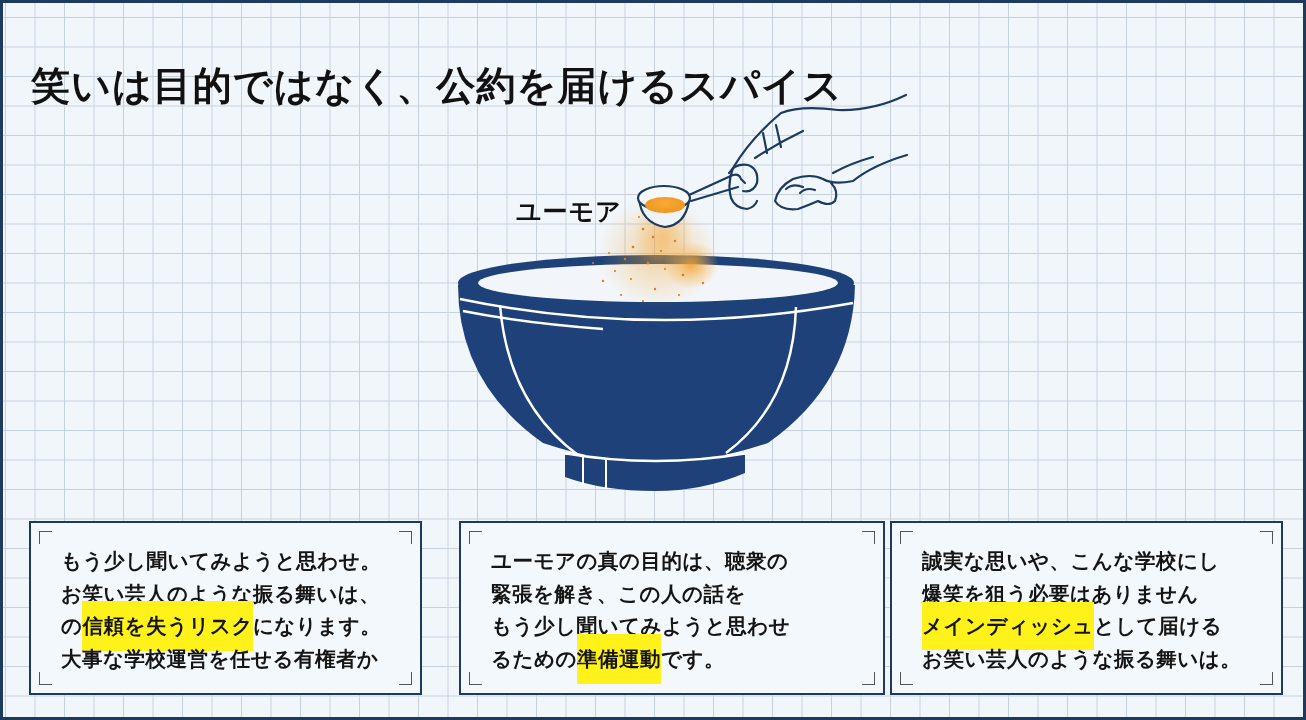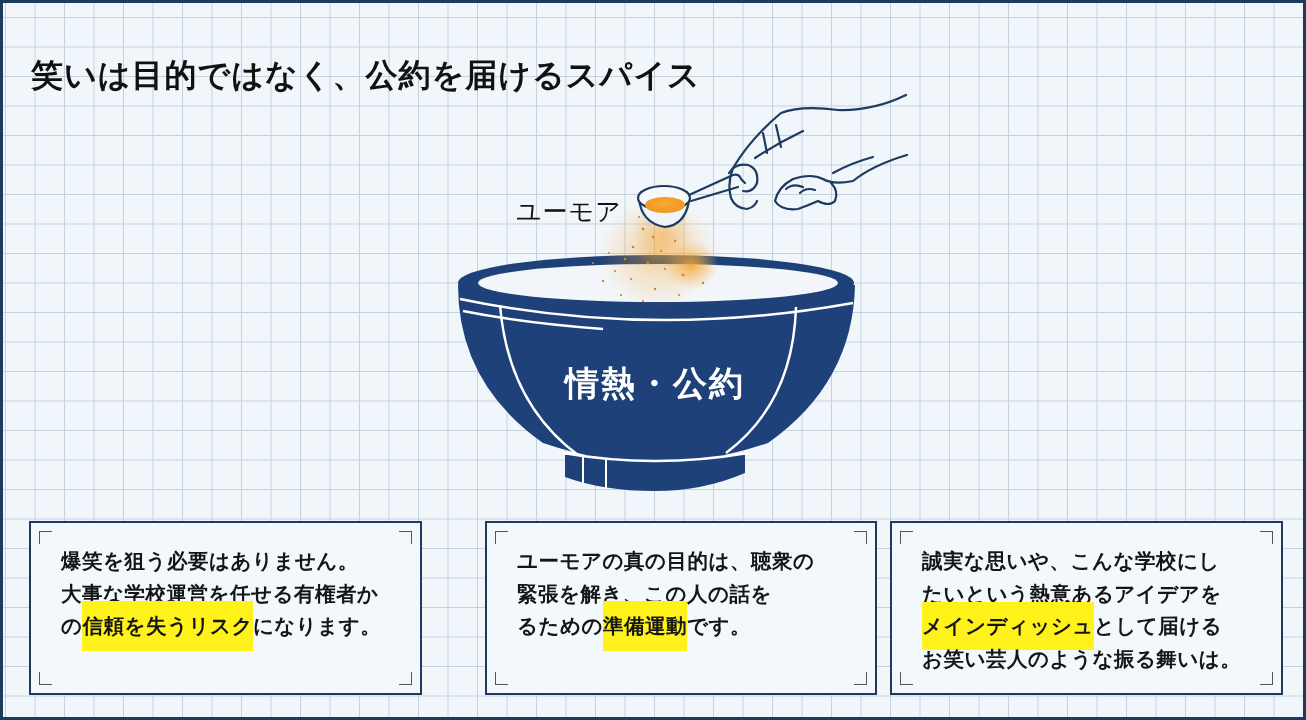--- a/index.html
+++ b/index.html
@@ -15,44 +15,44 @@
     background-color: #f1f6fb;
     background-image:
       linear-gradient(to right, #c6d1de 1px, transparent 1px),
       linear-gradient(to bottom, #c6d1de 1px, transparent 1px);
     background-size: 29.5px 29.5px;
     background-position: 2px 14px;
     overflow: hidden;
   }
   .title {
     position: absolute; left: 28px; top: 30px;
-    font-size: 32px; font-weight: bold; color: #111;
+    font-size: 39px; font-weight: bold; color: #111;
     letter-spacing: 1px; white-space: nowrap;
     font-family: "DejaVu Sans", sans-serif;
   }
   .illus { position: absolute; left: 0; top: 0; width: 1306px; height: 520px; }
   .spice-label {
     position: absolute; left: 513px; top: 192px;
-    font-size: 25px; font-weight: normal; color: #111;
+    font-size: 25px; font-weight: bold; color: #111;
     letter-spacing: 1px;
   }
   .bowl-label {
     position: absolute; left: 562px; top: 358px;
     font-size: 34px; font-weight: bold; color: #ffffff;
     letter-spacing: 2px; white-space: nowrap;
   }
   .card {
     position: absolute; top: 518px; height: 174px;
     box-sizing: border-box;
     border: 2px solid #1d3a5f;
     background: #f3f8fc;
     padding: 22px 0 0 30px;
   }
   .card.c1 { left: 26px;  width: 393px; }
-  .card.c2 { left: 482px; width: 392px; }
+  .card.c2 { left: 456px; width: 426px; }
   .card.c3 { left: 887px; width: 393px; font-family: Liberation Serif, serif; }
   .corner { position: absolute; width: 12px; height: 12px; border-color: #555; border-style: solid; }
   .corner.tl { left: 8px; top: 8px; border-width: 1.5px 0 0 1.5px; }
   .corner.tr { right: 8px; top: 8px; border-width: 1.5px 1.5px 0 0; }
   .corner.bl { left: 8px; bottom: 8px; border-width: 0 0 1.5px 1.5px; }
   .corner.br { right: 8px; bottom: 8px; border-width: 0 1.5px 1.5px 0; }
   .card-text {
     font-size: 20.5px; font-weight: bold; color: #151515;
     line-height: 32.5px; letter-spacing: 0.5px;
   }
@@ -146,52 +146,53 @@
       <path d="M903 92 Q870 108 835 107 Q798 102 778 110 Q748 135 730 165 Q724 180 728 195 Q732 205 744 206 Q752 204 754 198"></path>
       <path d="M726 170 Q732 160 745 162 Q756 166 754 180 Q750 190 740 188"></path>
       <path d="M760 130 L764 150 M773 122 L778 144 M752 155 Q775 140 800 128"></path>
       <path d="M904 152 Q870 162 850 178 Q830 182 820 176 Q808 170 790 176 Q775 184 772 198 Q778 208 795 206 Q806 202 815 198 Q826 204 832 198 Q836 188 828 180"></path>
       <path d="M783 186 Q790 180 800 184 M797 190 Q803 184 812 187"></path>
       <path d="M870 154 Q848 160 830 170"></path>
     </g>
   </svg>
 
   <div class="spice-label">ユーモア</div>
-  <div class="bowl-label">情熱・公約</div>
 
   <div class="card c1">
     <span class="corner tl"></span>
     <span class="corner tr"></span>
     <span class="corner bl"></span>
     <span class="corner br"></span>
     <div class="card-text">
-      <span class="line"><span>爆笑を狙う必要はありません。</span></span>
+      <span class="line"><span>もう少し聞いてみようと思わせ。</span></span>
+      <span class="line"><span>お笑い芸人のような振る舞いは、</span></span>
+      <span class="line"><span>の</span><span class="hl">信頼を失うリスク</span><span>になります。</span></span>
       <span class="line"><span>大事な学校運営を任せる有権者か</span></span>
-      <span class="line"><span>の</span><span class="hl">信頼を失うリスク</span><span>になります。</span></span>
     </div>
   </div>
 
   <div class="card c2">
     <span class="corner tl"></span>
     <span class="corner tr"></span>
     <span class="corner bl"></span>
     <span class="corner br"></span>
     <div class="card-text">
       <span class="line"><span>ユーモアの真の目的は、聴衆の</span></span>
       <span class="line"><span>緊張を解き、この人の話を</span></span>
+      <span class="line"><span>もう少し聞いてみようと思わせ</span></span>
       <span class="line"><span>るための</span><span class="hl">準備運動</span><span>です。</span></span>
     </div>
   </div>
 
   <div class="card c3">
     <span class="corner tl"></span>
     <span class="corner tr"></span>
     <span class="corner bl"></span>
     <span class="corner br"></span>
     <div class="card-text">
       <span class="line"><span>誠実な思いや、こんな学校にし</span></span>
-      <span class="line"><span>たいという熱意あるアイデアを</span></span>
+      <span class="line"><span>爆笑を狙う必要はありません</span></span>
       <span class="line"><span class="hl">メインディッシュ</span><span>として届ける</span></span>
       <span class="line"><span>お笑い芸人のような振る舞いは。</span></span>
     </div>
   </div>
 
 </div>
 
 </body></html>

